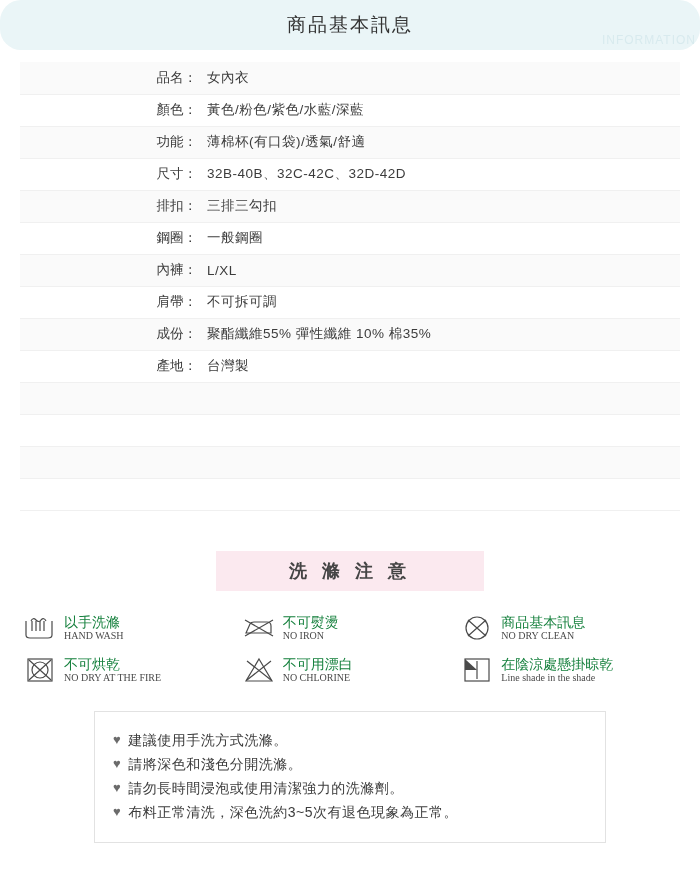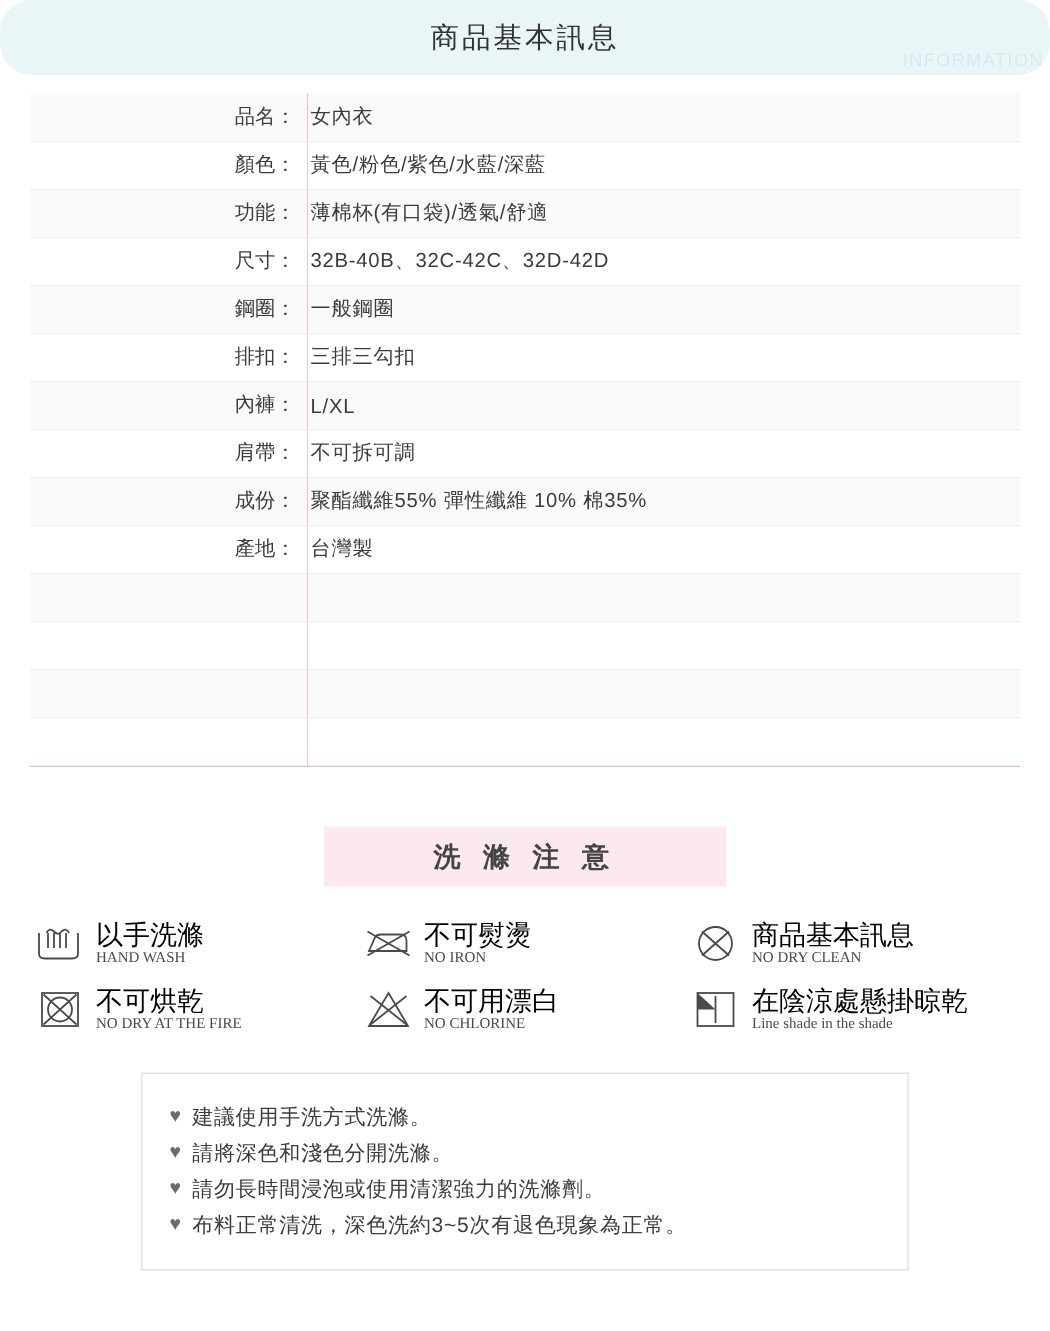--- a/index.html
+++ b/index.html
@@ -104,22 +104,22 @@
   .sym .glyph {
     width: 36px;
     height: 30px;
     flex: 0 0 36px;
     margin-right: 6px;
   }
   .sym .txt {
     line-height: 1.15;
   }
   .sym .zh {
-    font-size: 18px;
-    color: #000000;
+    font-size: 14px;
+    color: #15803d;
     display: block;
   }
   .sym .en {
     font-size: 10px;
     color: #4a4a4a;
     display: block;
     font-family: "Liberation Serif", serif;
   }
 
   
@@ -168,26 +168,26 @@
           </tr>
           <tr>
             <td class="label">功能：</td>
             <td class="value">薄棉杯(有口袋)/透氣/舒適</td>
           </tr>
           <tr>
             <td class="label">尺寸：</td>
             <td class="value">32B-40B、32C-42C、32D-42D</td>
           </tr>
           <tr>
+            <td class="label">排扣：</td>
+            <td class="value">三排三勾扣</td>
+          </tr>
+          <tr>
             <td class="label">鋼圈：</td>
             <td class="value">一般鋼圈</td>
-          </tr>
-          <tr>
-            <td class="label">排扣：</td>
-            <td class="value">三排三勾扣</td>
           </tr>
           <tr>
             <td class="label">內褲：</td>
             <td class="value">L/XL</td>
           </tr>
           <tr>
             <td class="label">肩帶：</td>
             <td class="value">不可拆可調</td>
           </tr>
           <tr>

